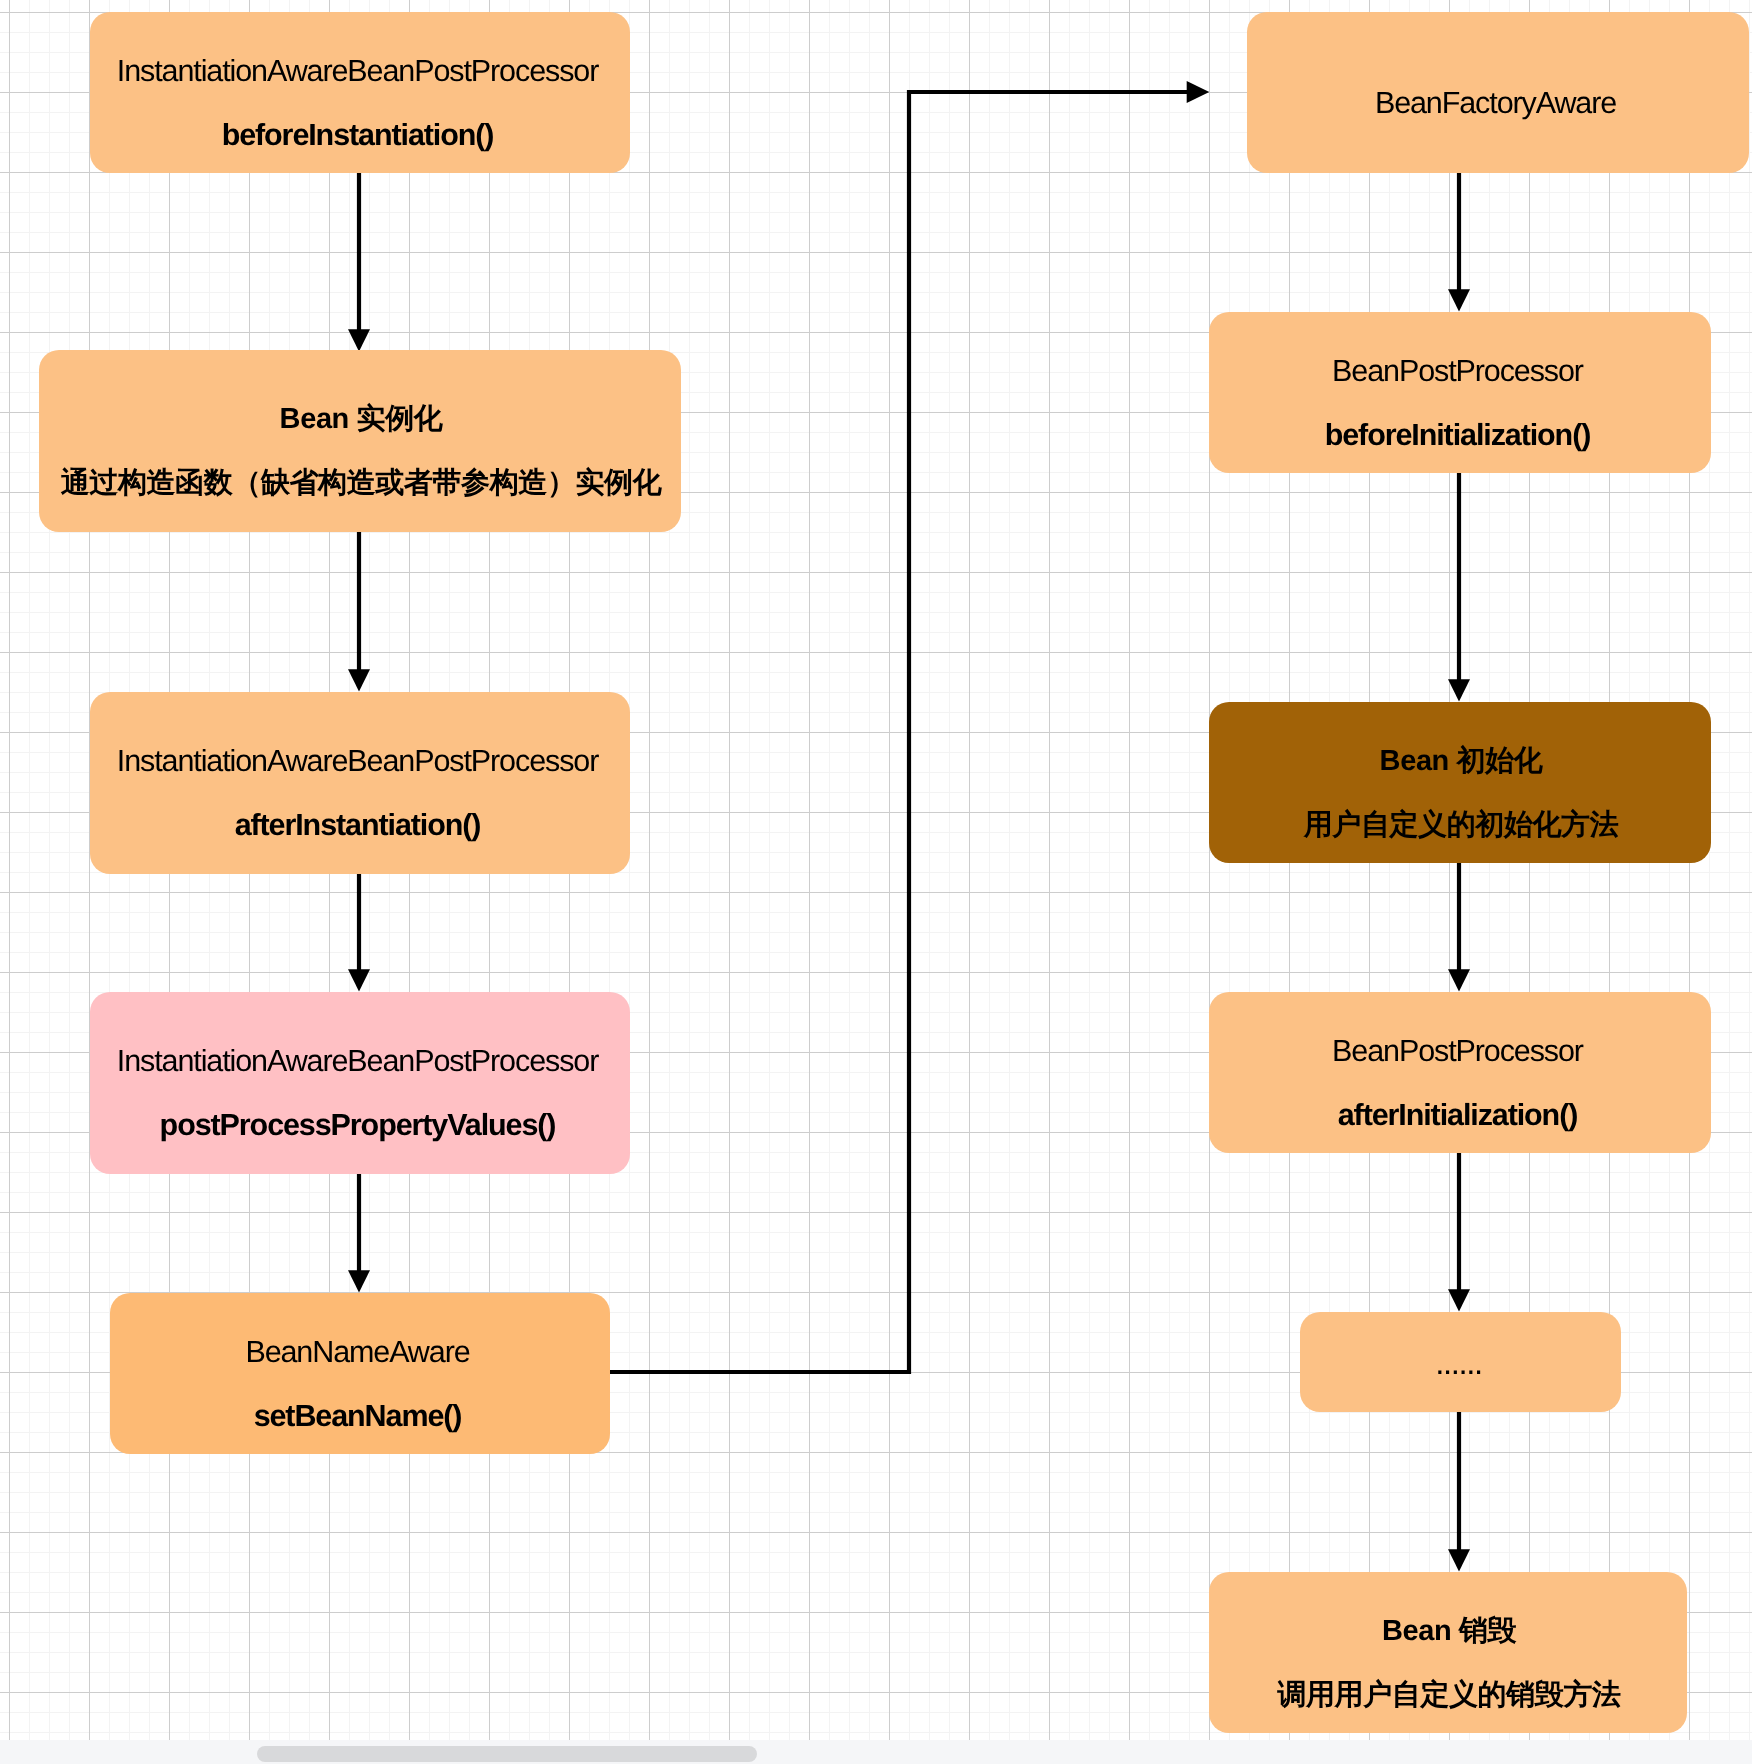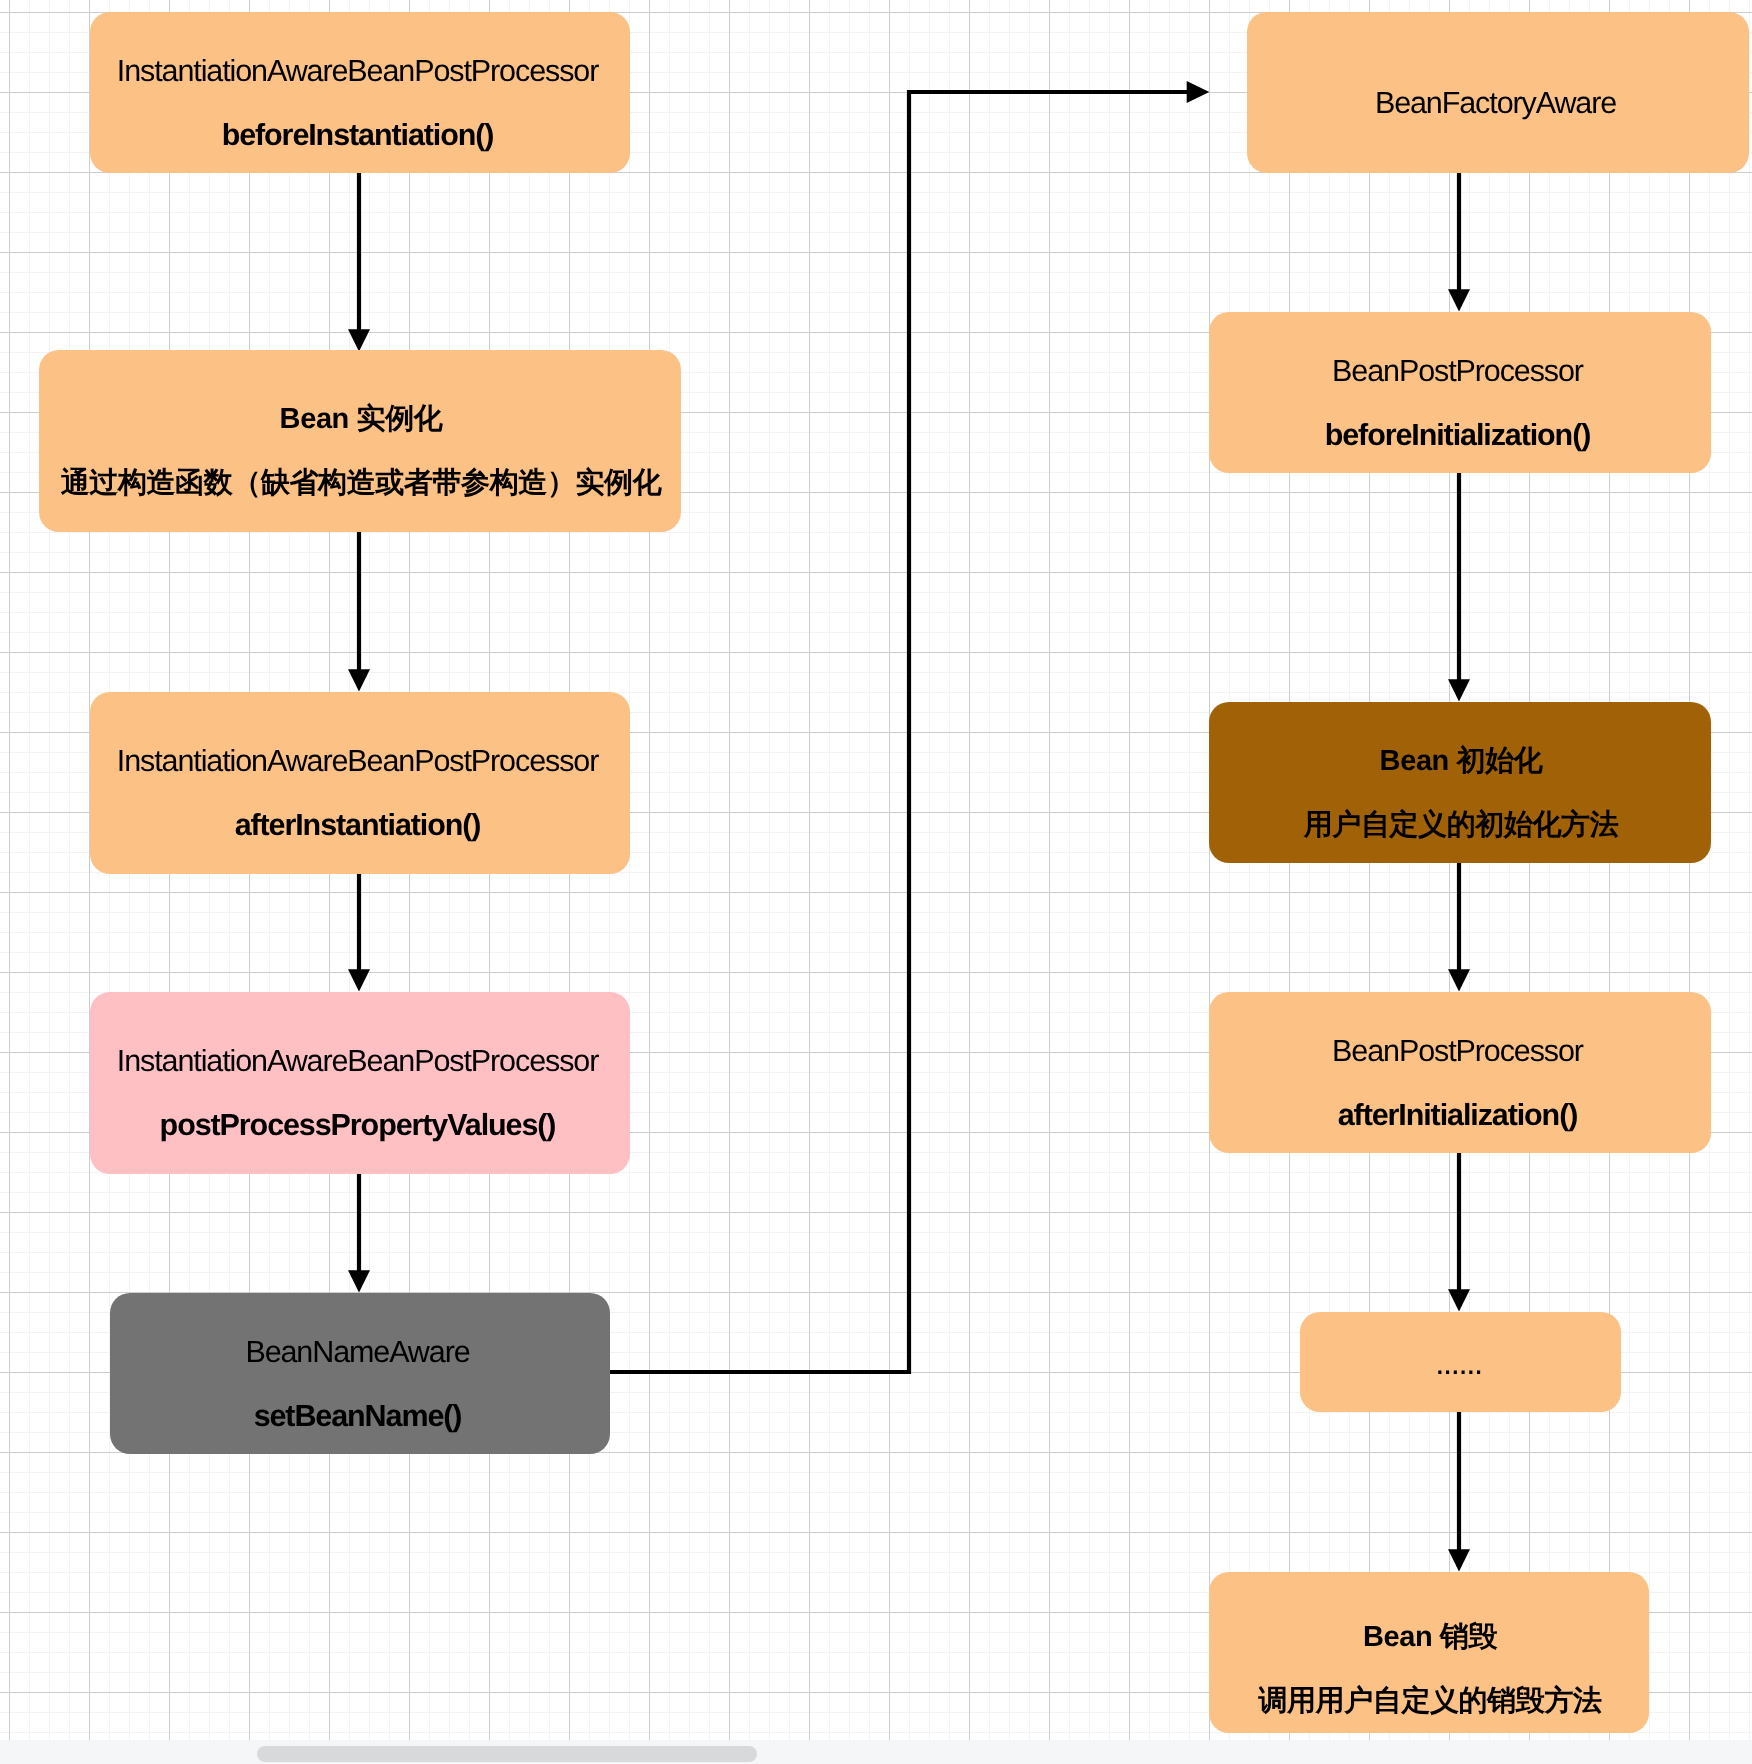--- a/index.html
+++ b/index.html
@@ -90,21 +90,21 @@
     <div class="ln2w">通过构造函数（缺省构造或者带参构造）实例化</div>
   </div>
   <div class="node" style="left:90px;top:692px;width:540px;height:182px;background:#fcc185;">
     <div class="ln1">InstantiationAwareBeanPostProcessor</div>
     <div class="ln2">afterInstantiation()</div>
   </div>
   <div class="node" style="left:90px;top:992px;width:540px;height:182px;background:#ffc0c4;">
     <div class="ln1">InstantiationAwareBeanPostProcessor</div>
     <div class="ln2">postProcessPropertyValues()</div>
   </div>
-  <div class="node" style="left:110px;top:1293px;width:500px;height:161px;background:#737373;">
+  <div class="node" style="left:110px;top:1293px;width:500px;height:161px;background:#fdba74;">
     <div class="ln1">BeanNameAware</div>
     <div class="ln2">setBeanName()</div>
   </div>
   <div class="node" style="left:1209px;top:12px;width:502px;height:161px;background:#fcc185;margin-left:38px;">
     <div class="ln1">BeanFactoryAware</div>
   </div>
   <div class="node" style="left:1209px;top:312px;width:502px;height:161px;background:#fcc185;">
     <div class="ln1">BeanPostProcessor</div>
     <div class="ln2">beforeInitialization()</div>
   </div>
@@ -112,21 +112,21 @@
     <div class="ln1w">Bean 初始化</div>
     <div class="ln2w">用户自定义的初始化方法</div>
   </div>
   <div class="node" style="left:1209px;top:992px;width:502px;height:161px;background:#fcc185;">
     <div class="ln1">BeanPostProcessor</div>
     <div class="ln2">afterInitialization()</div>
   </div>
   <div class="node" style="left:1300px;top:1312px;width:321px;height:100px;background:#fcc185;padding-top:1px;">
     <div class="single">......</div>
   </div>
-  <div class="node" style="left:1209px;top:1572px;width:440px;height:161px;background:#fcc185;justify-content:flex-end;">
+  <div class="node" style="left:1209px;top:1572px;width:478px;height:161px;background:#fcc185;">
     <div class="ln1w">Bean 销毁</div>
     <div class="ln2w">调用用户自定义的销毁方法</div>
   </div>
 
   <div class="scrollbar">
     <div class="scroll-thumb" style="left:257px;width:500px;"></div>
   </div>
 </div>
 
 </body></html>

